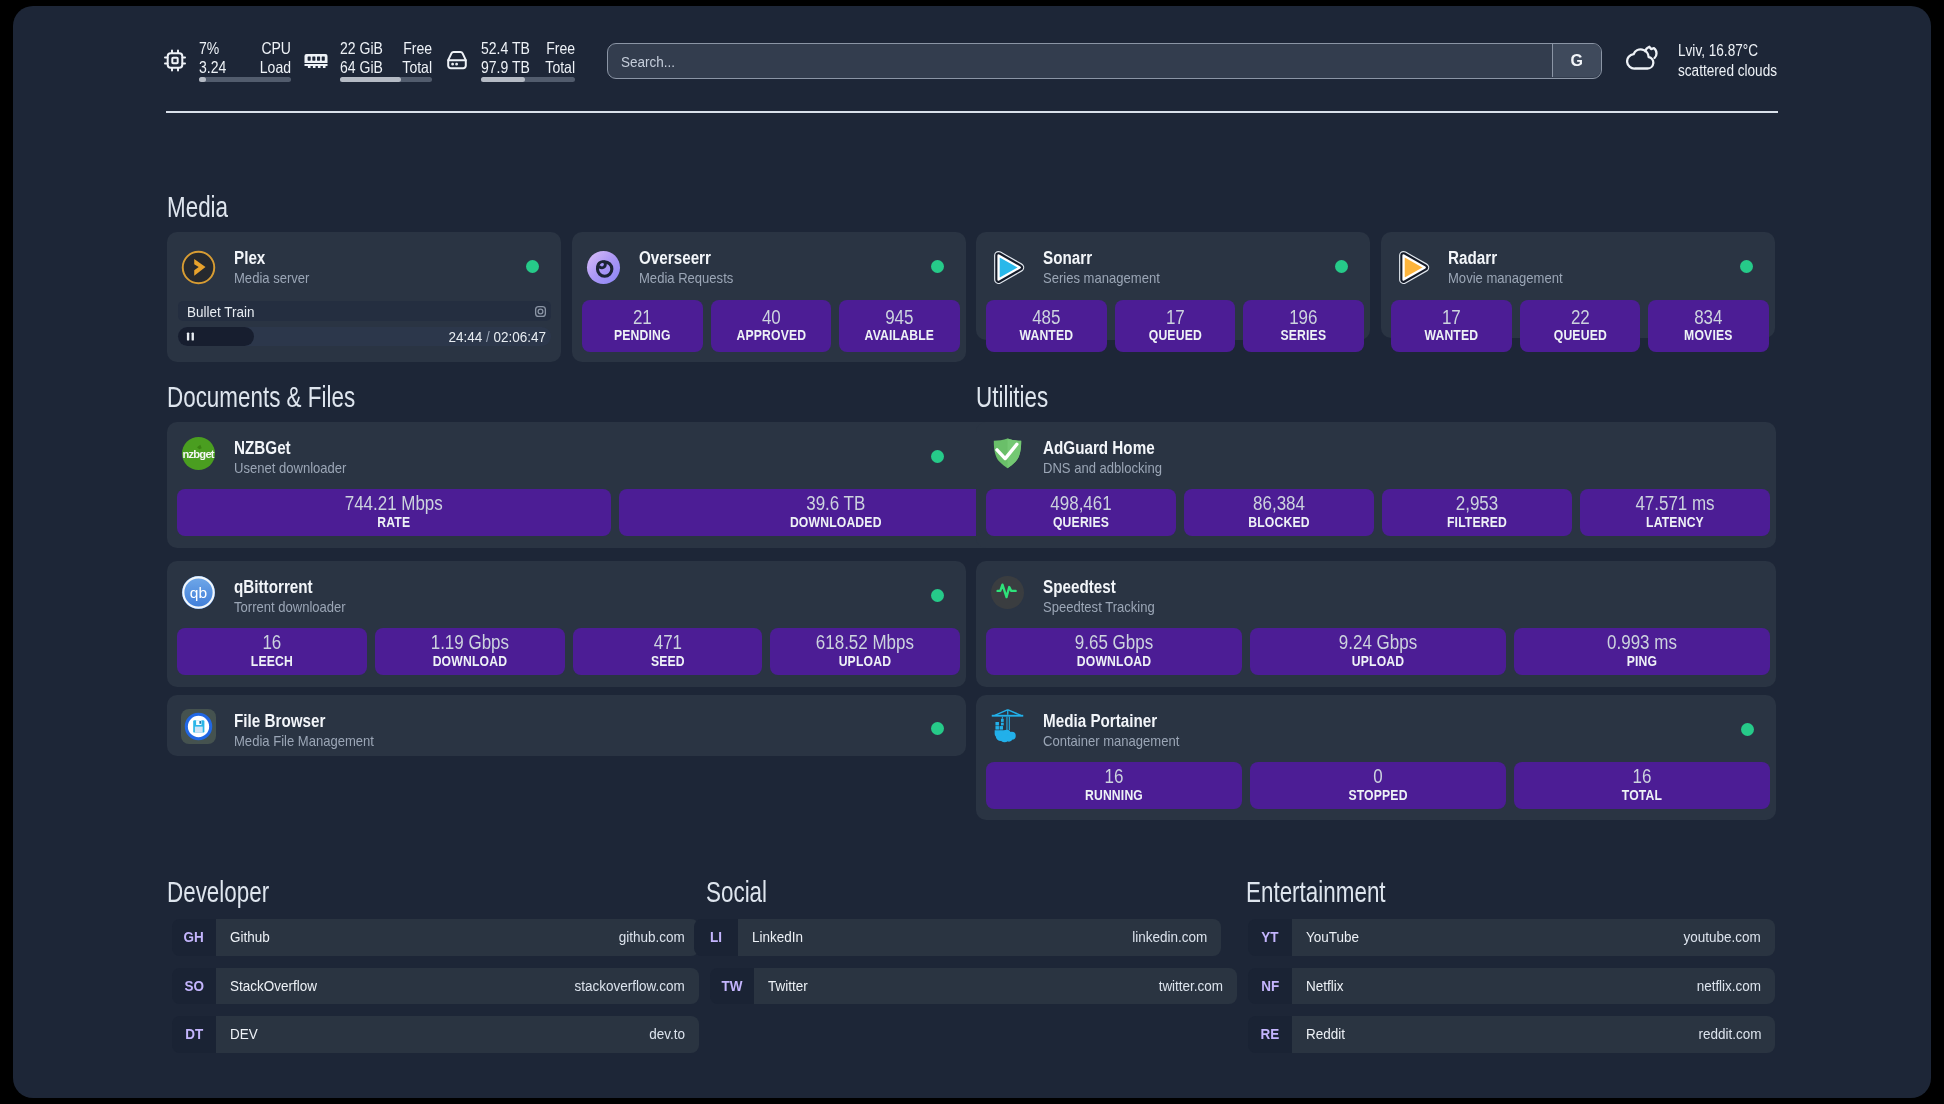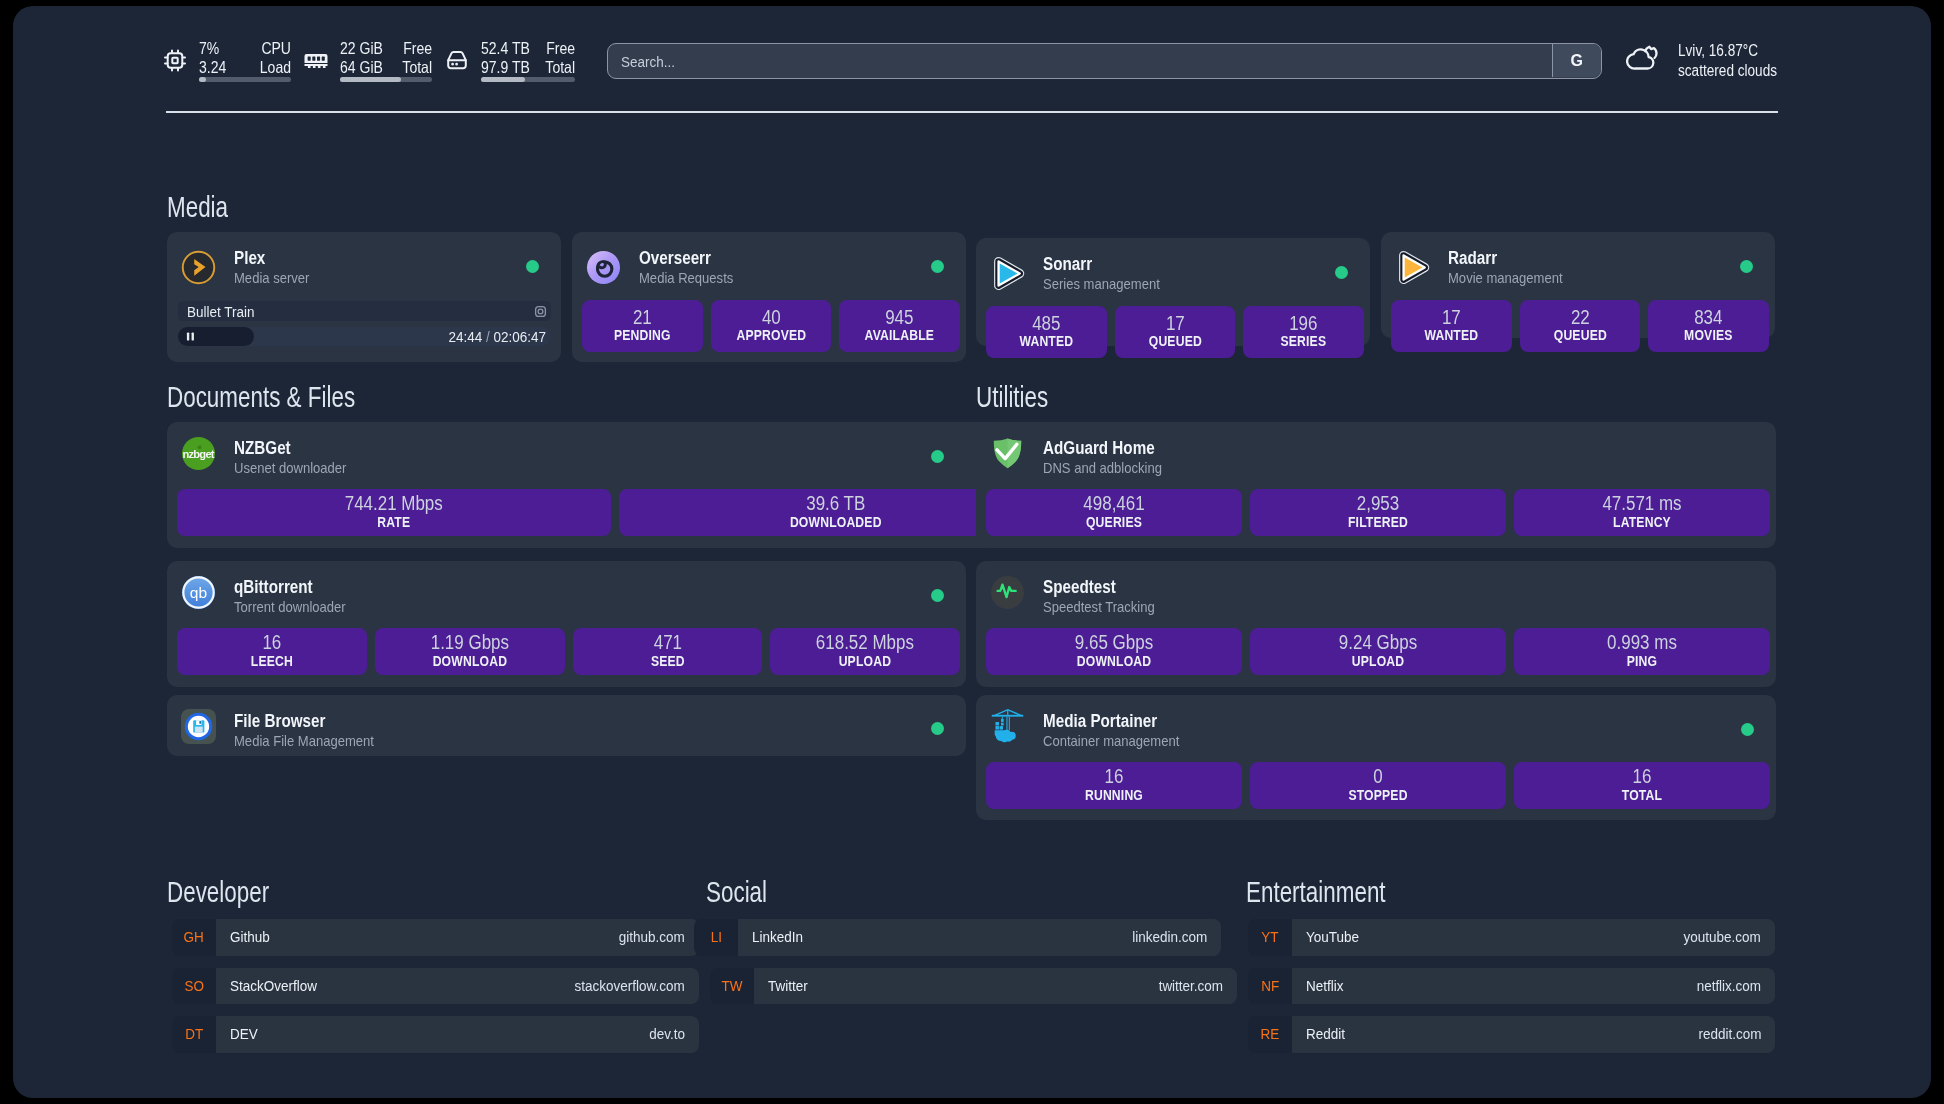--- a/index.html
+++ b/index.html
@@ -21,21 +21,21 @@
 .s2 { top:67px; height:47px; }
 .s2 .sb { padding-top:4px; }
 .s2 .sv { line-height:21px; }
 .sb { flex:1; background:#4c1d95; overflow:hidden; border-radius:8px; text-align:center; padding-top:6.5px; }
 .sv { font-size:19.5px; font-weight:400; color:#ccd3de; line-height:20px;
   transform:scaleX(.87); white-space:nowrap; }
 .sl { font-size:14px; font-weight:700; color:#eef2f6; line-height:16.5px; letter-spacing:.2px;
   transform:scaleX(.87); white-space:nowrap; }
 .bh { position:absolute; height:36.5px; }
 .ab { position:absolute; left:0; top:0; bottom:0; width:44px; background:#1a2334;
-  border-radius:8px 0 0 8px; color:#f97316; font-size:15.5px; font-weight:400;
+  border-radius:8px 0 0 8px; color:#c4b5fd; font-size:15.5px; font-weight:700;
   display:flex; align-items:center; justify-content:center; }
 .ab span { transform:scaleX(.87); }
 .mn { position:absolute; left:44px; right:0; top:0; bottom:0;
   border-radius:0 8px 8px 0; display:flex; align-items:center; justify-content:space-between;
   padding:0 14px; font-size:15.5px; background:#2a3441; }
 .mn .nm { color:#edf1f6; font-weight:500; transform:scaleX(.87); transform-origin:0 50%; white-space:nowrap; }
 .mn .ur { color:#dce3ed; font-weight:400; transform:scaleX(.87); transform-origin:100% 50%; white-space:nowrap; }
 .rt { position:absolute; font-size:16.5px; color:#eef2f7; line-height:18px; white-space:nowrap;
   transform:scaleX(.85); transform-origin:0 50%; }
 .rtr { position:absolute; font-size:16.5px; color:#eef2f7; line-height:18px; white-space:nowrap;
@@ -161,21 +161,21 @@
         <div class="sv">40</div>
         <div class="sl">APPROVED</div>
       </div>
     <div class="sb">
         <div class="sv">945</div>
         <div class="sl">AVAILABLE</div>
       </div>
   </div>
 </div>
 
-<div class="card" style="left:976px;top:238px;width:394px;height:108px">
+<div class="card" style="left:976px;top:232px;width:394px;height:108px">
   <svg class="ic" viewBox="0 0 36 36">
     <g stroke-linejoin="round">
         <path d="M8.8 5.6 L30.6 18 L8.8 30.4 Z" stroke="#dfe5ec" stroke-width="9.2" fill="none"></path>
     <path d="M8.8 5.6 L30.6 18 L8.8 30.4 Z" stroke="#151b29" stroke-width="6.8" fill="none"></path>
     <path d="M8.8 5.6 L30.6 18 L8.8 30.4 Z" stroke="#ffffff" stroke-width="2.4" fill="#29b8ea"></path>
       </g>
   </svg>
   <div class="ct">Sonarr</div>
   <div class="cs">Series management</div>
   <div class="dot" style="left:359px"></div>
@@ -251,20 +251,24 @@
     <path d="M18 2.6 C22.4 4.2 27.3 4.9 32.1 4.9 C32.1 13.7 31 21.6 26.2 26.6 C23.7 29.2 21 31.4 18 33.2 C15 31.4 12.3 29.2 9.8 26.6 C5 21.6 3.9 13.7 3.9 4.9 C8.7 4.9 13.6 4.2 18 2.6 Z" fill="#6abf69"></path>
     <path d="M18 2.6 C22.4 4.2 27.3 4.9 32.1 4.9 C32.1 13.7 31 21.6 26.2 26.6 C23.7 29.2 21 31.4 18 33.2 L18 2.6 Z" fill="#74c873"></path>
     <path d="M7.2 14.3 L15.6 23.2 L27.6 8.5" stroke="#ffffff" stroke-width="3.5" fill="none" stroke-linecap="round" stroke-linejoin="round"></path>
   </svg>
   <div class="ct">AdGuard Home</div>
   <div class="cs">DNS and adblocking</div>
   <div class="stats s2">
     <div class="sb">
         <div class="sv">498,461</div>
         <div class="sl">QUERIES</div>
+      </div>
+    <div class="sb">
+        <div class="sv">86,384</div>
+        <div class="sl">BLOCKED</div>
       </div>
     <div class="sb">
         <div class="sv">2,953</div>
         <div class="sl">FILTERED</div>
       </div>
     <div class="sb">
         <div class="sv">47.571 ms</div>
         <div class="sl">LATENCY</div>
       </div>
   </div>

